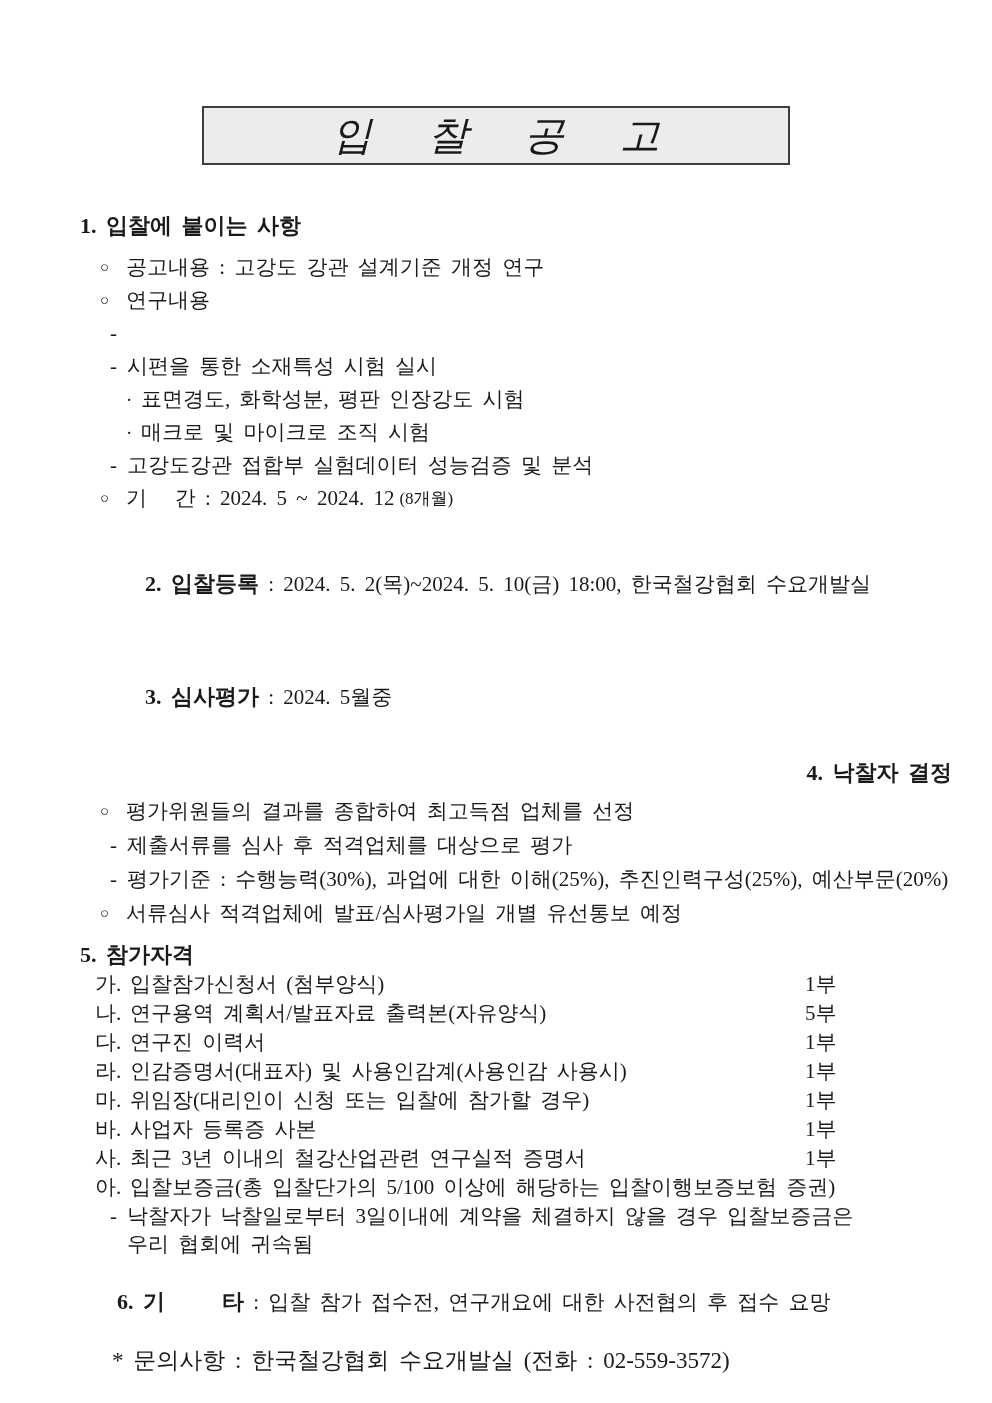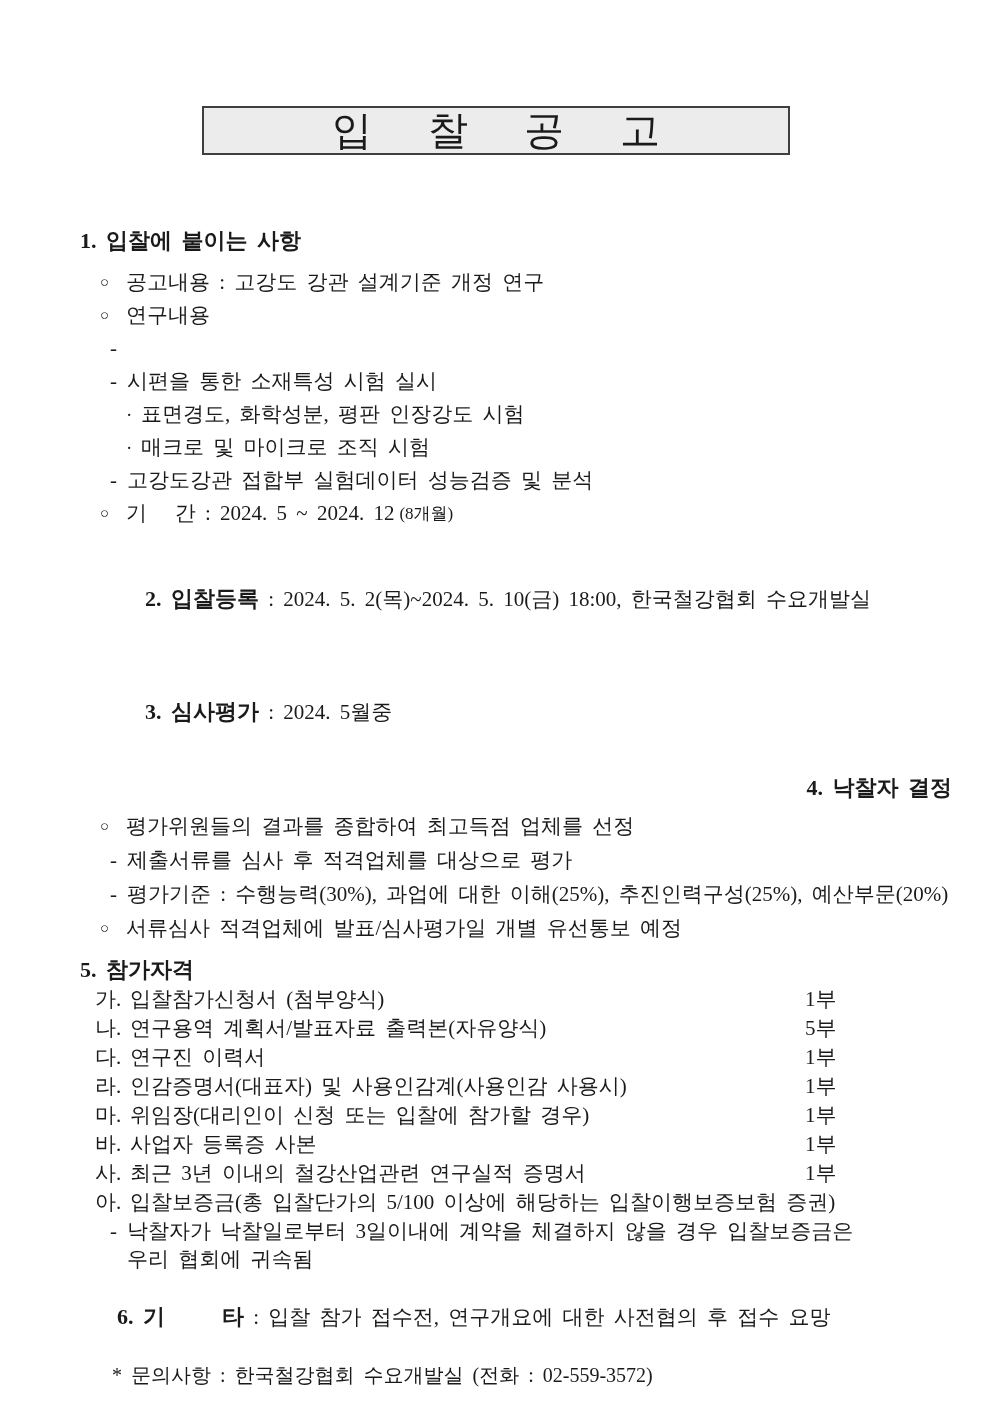--- a/index.html
+++ b/index.html
@@ -13,27 +13,28 @@
     overflow: hidden;
   }
   .page {
     width: 992px;
     height: 1403px;
     padding: 0 40px 0 80px;
   }
   
   .title-box {
     width: 588px;
-    height: 49px;
+    height: 59px;
     margin: 106px auto 0 122px; 
     background: #ececec;
     border: 2px solid #3f3f3f;
     display: flex;
     align-items: center;
     justify-content: center;
+    font-style: italic;
   }
   .title-text {
     font-size: 40px;
     font-weight: 400;
     letter-spacing: 56px;
     text-indent: 56px;
     white-space: nowrap;
   }
   
   .b { font-weight: bold; }
@@ -60,21 +61,21 @@
   }
   .mk { flex: 0 0 auto; }
   .mk-circle { width: 26px; font-size: 15px; }
   .mk-dash   { width: 17px; }
   .mk-dot    { width: 15px; font-size: 19px; }
   .lvl-circle { margin-left: 20px; }
   .lvl-dash   { margin-left: 30px; }
   .lvl-dot    { margin-left: 46px; }
   .small { font-size: 17px; margin-left: 5px; font-family: Liberation Serif, serif; }
   
-  .sec1-head { margin-top: 71px; }
+  .sec1-head { margin-top: 46px; }
   .sec1-list { margin-top: 10px; }
   .sec2 { margin-top: 19px; }
   .sec3 { margin-top: 13px; }
   .sec4-head { margin-top: 9px; line-height: 33px; text-align: right; }
   .sec4-list { margin-top: 5px; }
   .sec4-list .line { line-height: 34px; }
   .sec5-head { margin-top: 10px; line-height: 30px; }
   .s5-row {
     position: relative;
     display: flex;
@@ -107,21 +108,21 @@
   }
   .sec6 {
     font-size: 21px;
     line-height: 29px;
     white-space: pre;
     word-spacing: 4px;
   }
   .sec6 .b { font-size: 22px; }
   .sec6-note {
     margin-left: 32px;
-    font-size: 20px;
+    font-size: 23px;
     line-height: 29px;
     white-space: pre;
     word-spacing: 4px;
   }
 </style>
 </head>
 <body>
 
 <div class="page">
 

